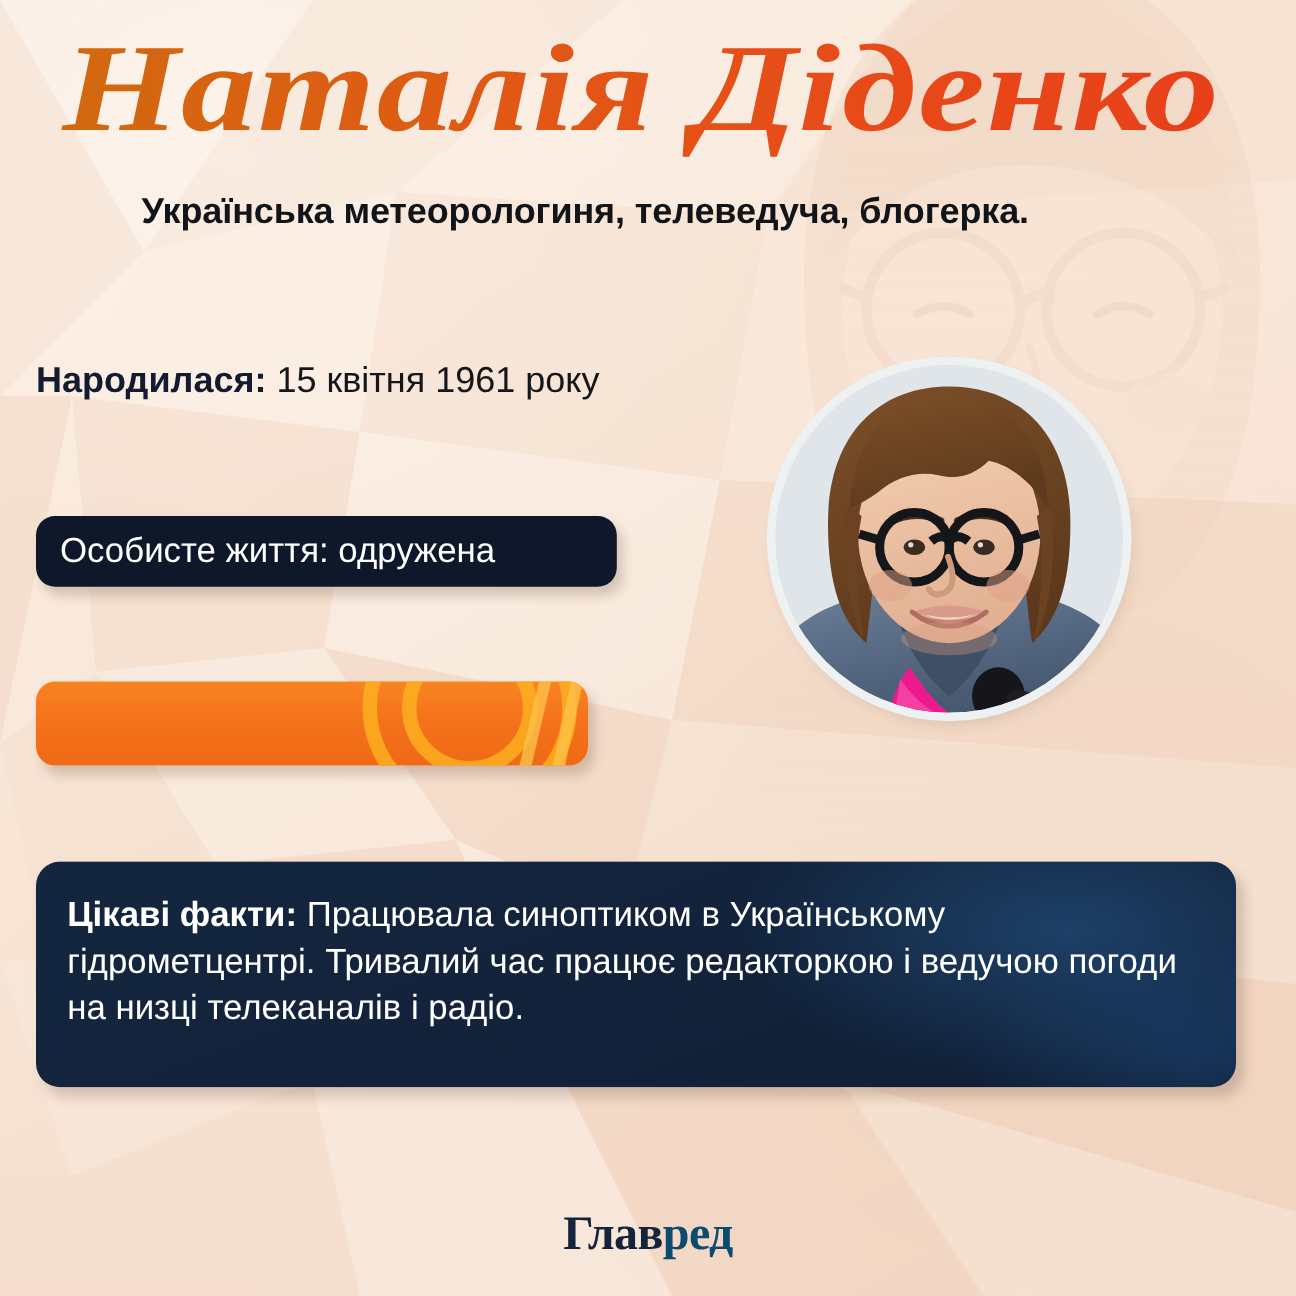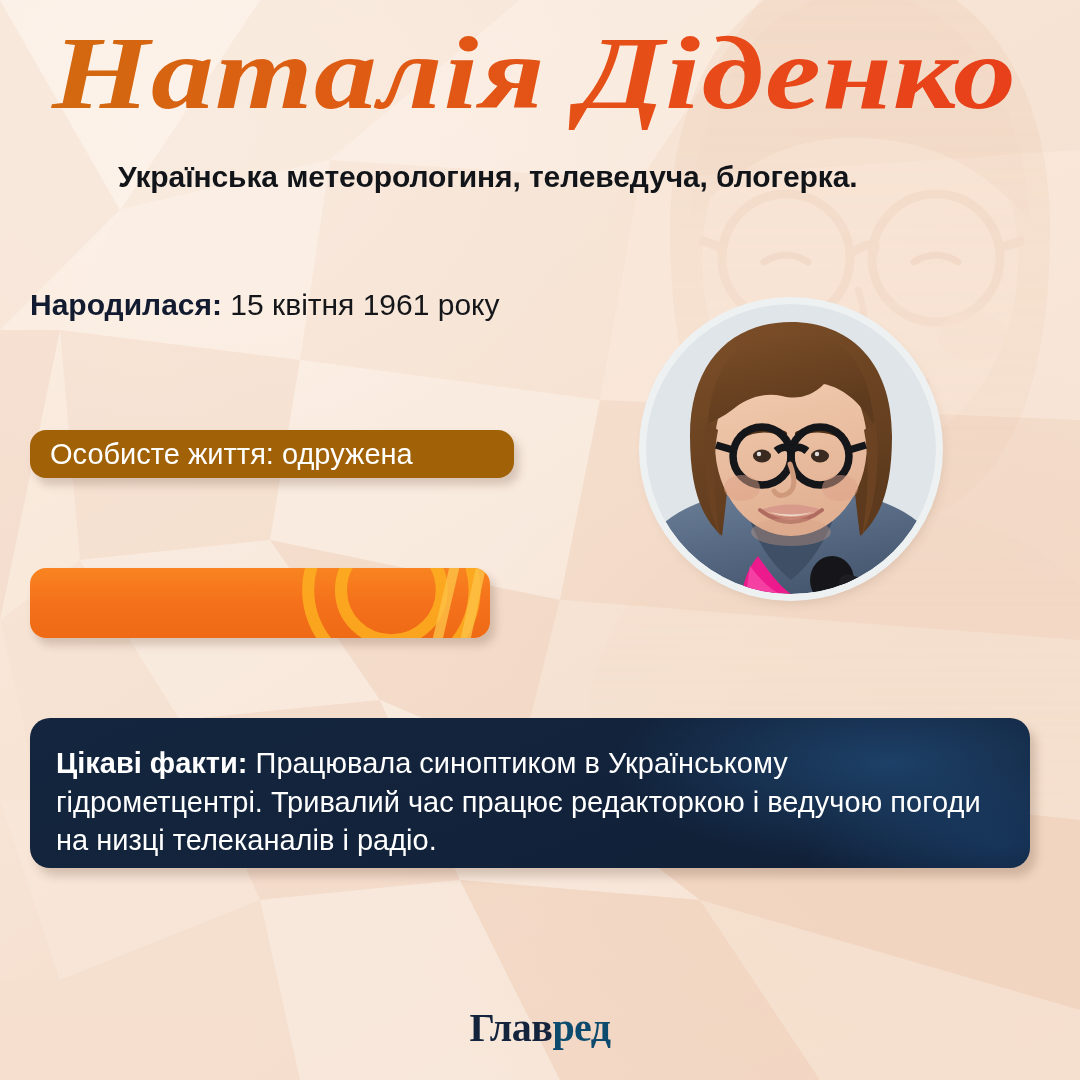--- a/index.html
+++ b/index.html
@@ -59,21 +59,21 @@
     font-weight: 700;
     color: #111418;
     letter-spacing: -0.1px;
     white-space: nowrap;
   }
 
   
   .born {
     position: absolute;
     left: 30px;
-    top: 288px;
+    top: 301px;
     font-size: 30px;
     color: #121b30;
     white-space: nowrap;
   }
   .born .lbl { font-weight: 700; color: #121b30; }
   .born .val { font-weight: 400; color: #15161a; }
 
   
   .pill {
     position: absolute;
@@ -81,26 +81,26 @@
     align-items: center;
     border-radius: 16px;
     box-shadow: 5px 7px 9px rgba(90,60,40,.22);
     overflow: hidden;
   }
 
   .pill-navy {
     left: 30px;
     top: 430px;
     width: 444px;
-    height: 48px;
+    height: 59px;
     padding: 0 20px;
     background:
       radial-gradient(ellipse 70% 120% at 88% 10%, rgba(62,110,150,.45) 0%, rgba(62,110,150,0) 60%),
       linear-gradient(155deg, #173css 0%, #12243f 100%);
-    background-color: #a16207;
+    background-color: #0f172a;
   }
   .pill-navy .txt {
     font-size: 29px;
     font-weight: 400;
     color: #ffffff;
     white-space: nowrap;
   }
 
   .pill-orange {
     left: 30px;
@@ -120,21 +120,21 @@
   }
   .pill-orange .lbl { font-weight: 700; }
   .pill-orange .val { font-weight: 400; }
 
   
   .facts {
     position: absolute;
     left: 30px;
     top: 718px;
     width: 1000px;
-    height: 150px;
+    height: 188px;
     border-radius: 20px;
     background-color: #12243f;
     background-image:
       radial-gradient(ellipse 45% 110% at 86% 30%, rgba(40,95,150,.50) 0%, rgba(40,95,150,0) 62%),
       radial-gradient(ellipse 30% 80% at 97% 85%, rgba(30,80,135,.40) 0%, rgba(30,80,135,0) 65%),
       linear-gradient(160deg, #14263f 0%, #101f36 100%);
     box-shadow: 6px 8px 10px rgba(90,60,40,.22);
     overflow: hidden;
   }
   .facts .inner {

